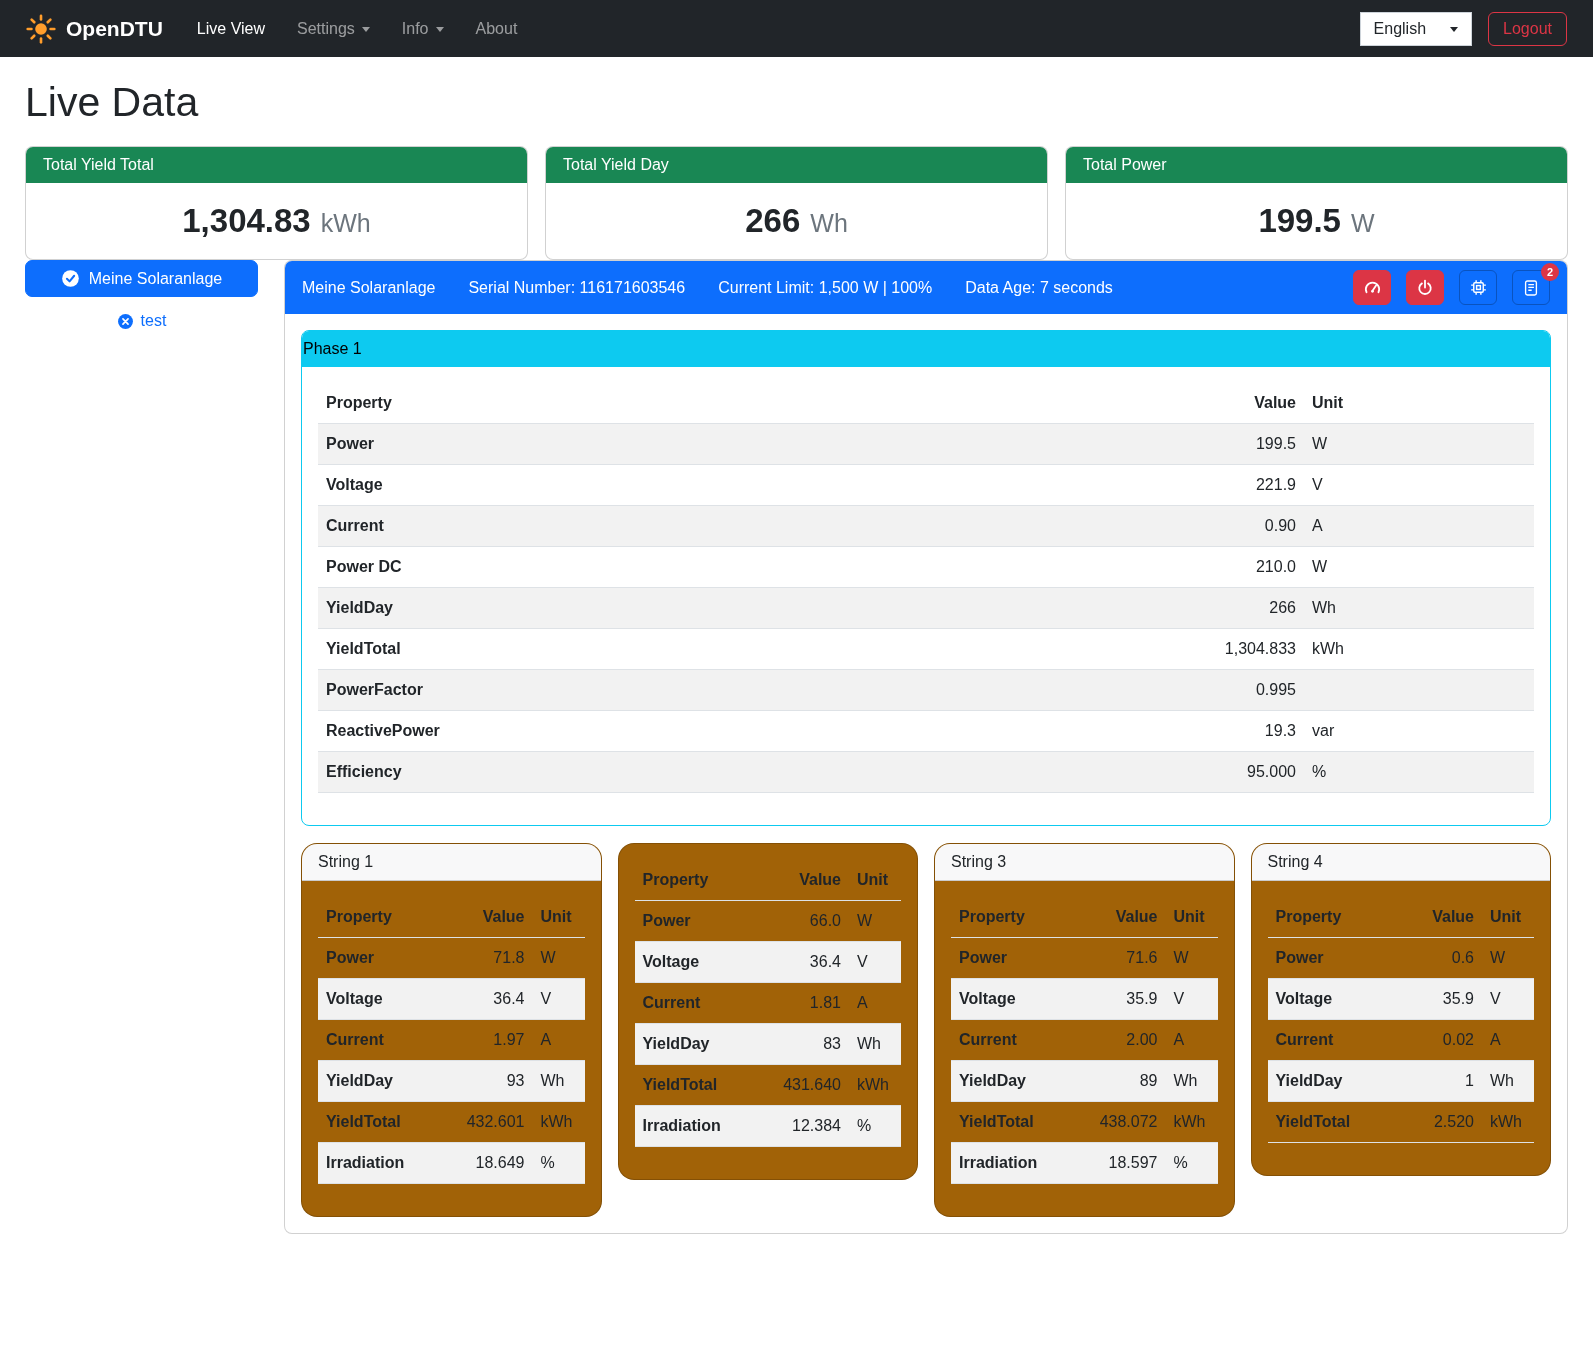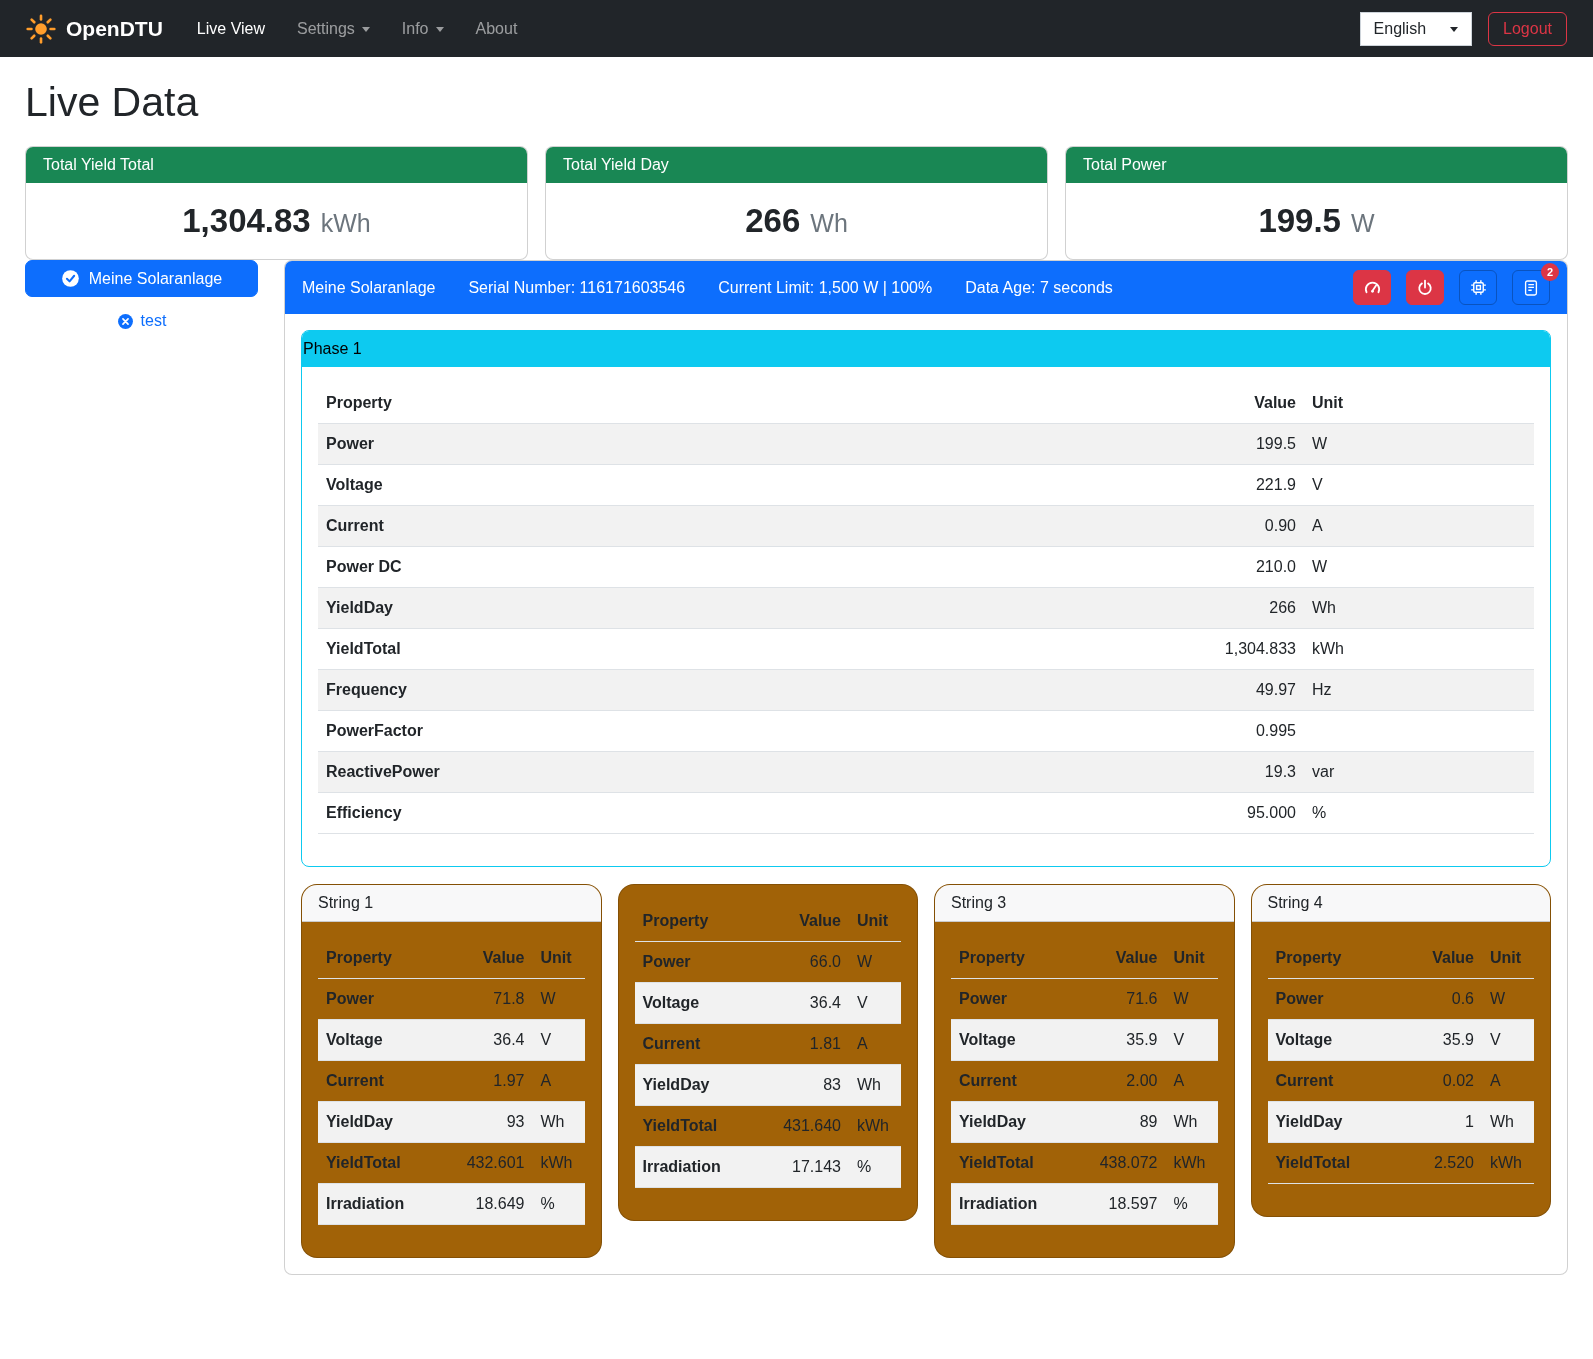--- a/index.html
+++ b/index.html
@@ -249,25 +249,20 @@
                     <td class="col-prop">YieldDay</td>
                     <td class="col-value">266</td>
                     <td class="col-unit">Wh</td>
                   </tr>
                   <tr>
                     <td class="col-prop">YieldTotal</td>
                     <td class="col-value">1,304.833</td>
                     <td class="col-unit">kWh</td>
                   </tr>
                   <tr>
-                    <td class="col-prop">Frequency</td>
-                    <td class="col-value">49.97</td>
-                    <td class="col-unit">Hz</td>
-                  </tr>
-                  <tr>
                     <td class="col-prop">PowerFactor</td>
                     <td class="col-value">0.995</td>
                     <td class="col-unit"></td>
                   </tr>
                   <tr>
                     <td class="col-prop">ReactivePower</td>
                     <td class="col-value">19.3</td>
                     <td class="col-unit">var</td>
                   </tr>
                   <tr>
@@ -360,21 +355,21 @@
                       <td class="col-value">83</td>
                       <td class="col-unit">Wh</td>
                     </tr>
                     <tr>
                       <td class="col-prop">YieldTotal</td>
                       <td class="col-value">431.640</td>
                       <td class="col-unit">kWh</td>
                     </tr>
                     <tr>
                       <td class="col-prop">Irradiation</td>
-                      <td class="col-value">17.143</td>
+                      <td class="col-value">12.384</td>
                       <td class="col-unit">%</td>
                     </tr>
                   </tbody>
               </table>
             </div>
           </div>
 
           <div class="string-card">
             <div class="string-header">String 3</div>
             <div class="string-body">

